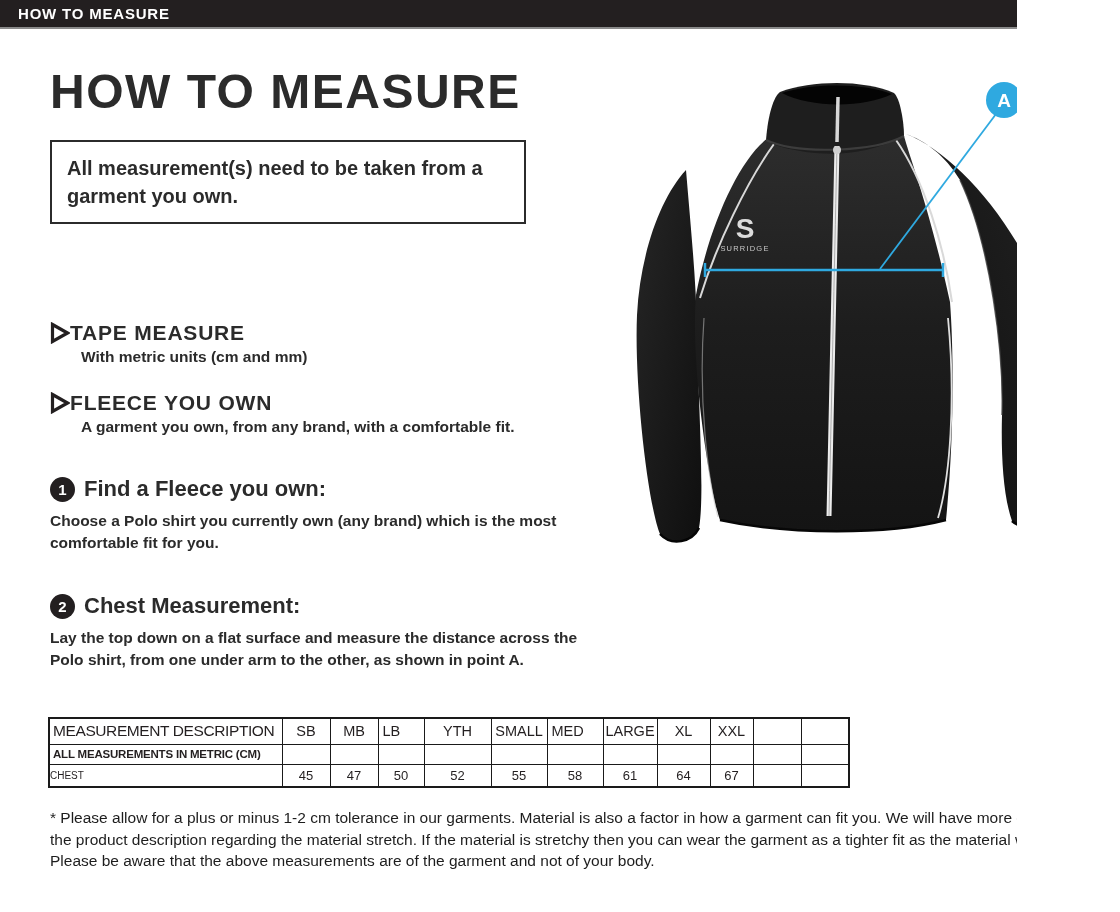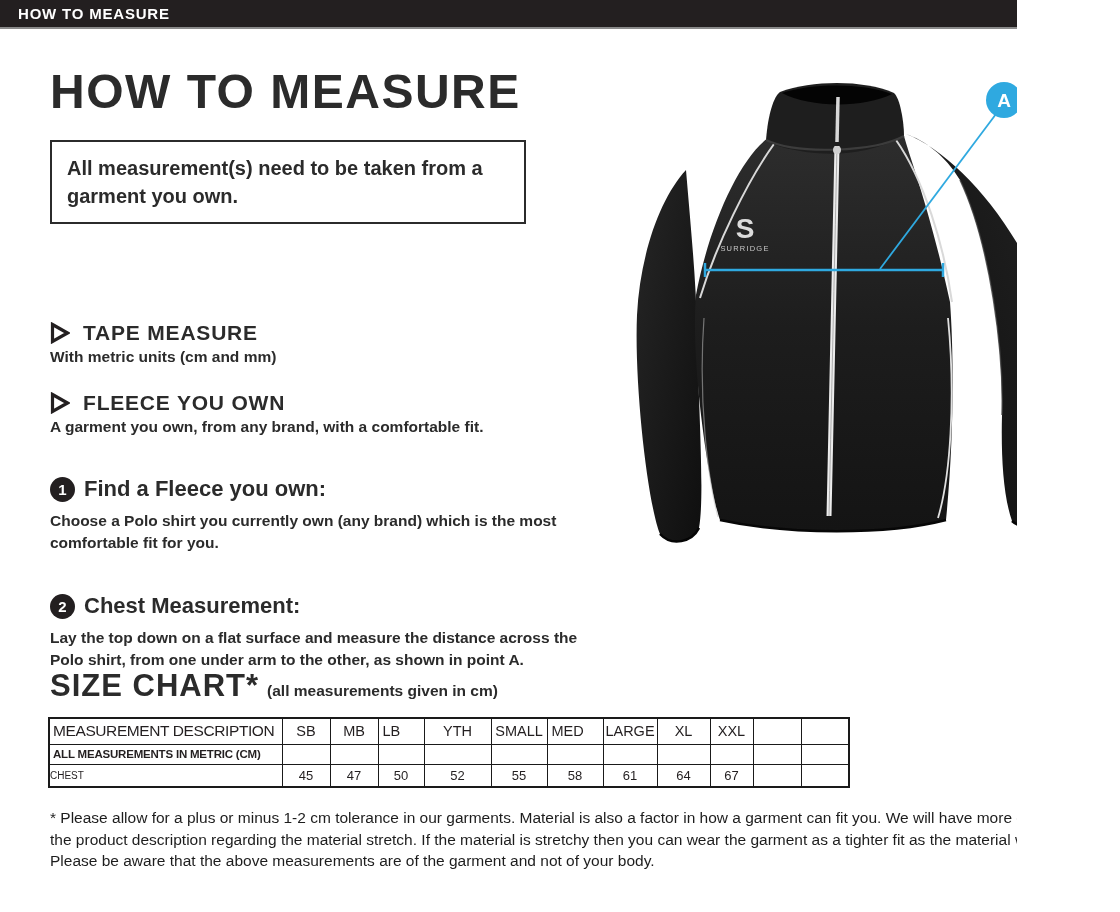--- a/index.html
+++ b/index.html
@@ -23,24 +23,24 @@
   
   .note-box { position:absolute; left:50px; top:140px; width:476px; height:84px;
     border:2px solid #2b2b2b; padding:17px 15px; display:flex; align-items:center; }
   .note-box p { font-size:20px; font-weight:bold; line-height:1.4; color:#2b2b2b; }
 
   .h2 { position:absolute; left:50px; top:258px; font-size:29px; font-weight:bold;
     letter-spacing:1px; color:#2b2b2b; }
 
   
   .need-item { position:absolute; left:50px; }
-  .need-item .row { display:flex; align-items:center; gap:13px; }
+  .need-item .row { display:flex; align-items:center; }
   .need-item .tri { width:20px; height:22px; display:block; }
   .need-title { font-size:21px; font-weight:bold; letter-spacing:0.8px; color:#2b2b2b; }
-  .need-sub { font-size:15.5px; font-weight:bold; color:#2b2b2b; margin-top:3px; }
+  .need-sub { font-size:15.5px; font-weight:bold; color:#2b2b2b; margin-top:3px;margin-left:31px; }
 
   
   .step { position:absolute; left:50px; width:545px; }
   .step .row { display:flex; align-items:center; gap:9px; }
   .step-num { width:25px; height:25px; border-radius:50%; background:#231f20; color:#fff;
     font-size:15px; font-weight:bold; display:flex; align-items:center; justify-content:center; flex:0 0 25px; }
   .step-title { font-size:22px; font-weight:bold; color:#2b2b2b; }
   .step-body { font-size:15.5px; font-weight:bold; line-height:1.42; color:#2b2b2b; margin-top:8px; }
 
   
@@ -116,24 +116,20 @@
   </div>
 
   <div class="step" style="top:593px;">
     <div class="row">
       <span class="step-num">2</span>
       <span class="step-title">Chest Measurement:</span>
     </div>
     <div class="step-body">Lay the top down on a flat surface and measure the distance across the Polo shirt, from one under arm to the other, as shown in point A.</div>
   </div>
 
-  <div class="size-heading">
-    <span class="big">SIZE CHART*</span>
-    <span class="small">(all measurements given in cm)</span>
-  </div>
 
   <table class="size-table">
     <colgroup>
       <col style="width:233px">
         <col style="width:48px">
         <col style="width:48px">
         <col style="width:46px">
       <col style="width:67px">
         <col style="width:56px">
         <col style="width:56px">

